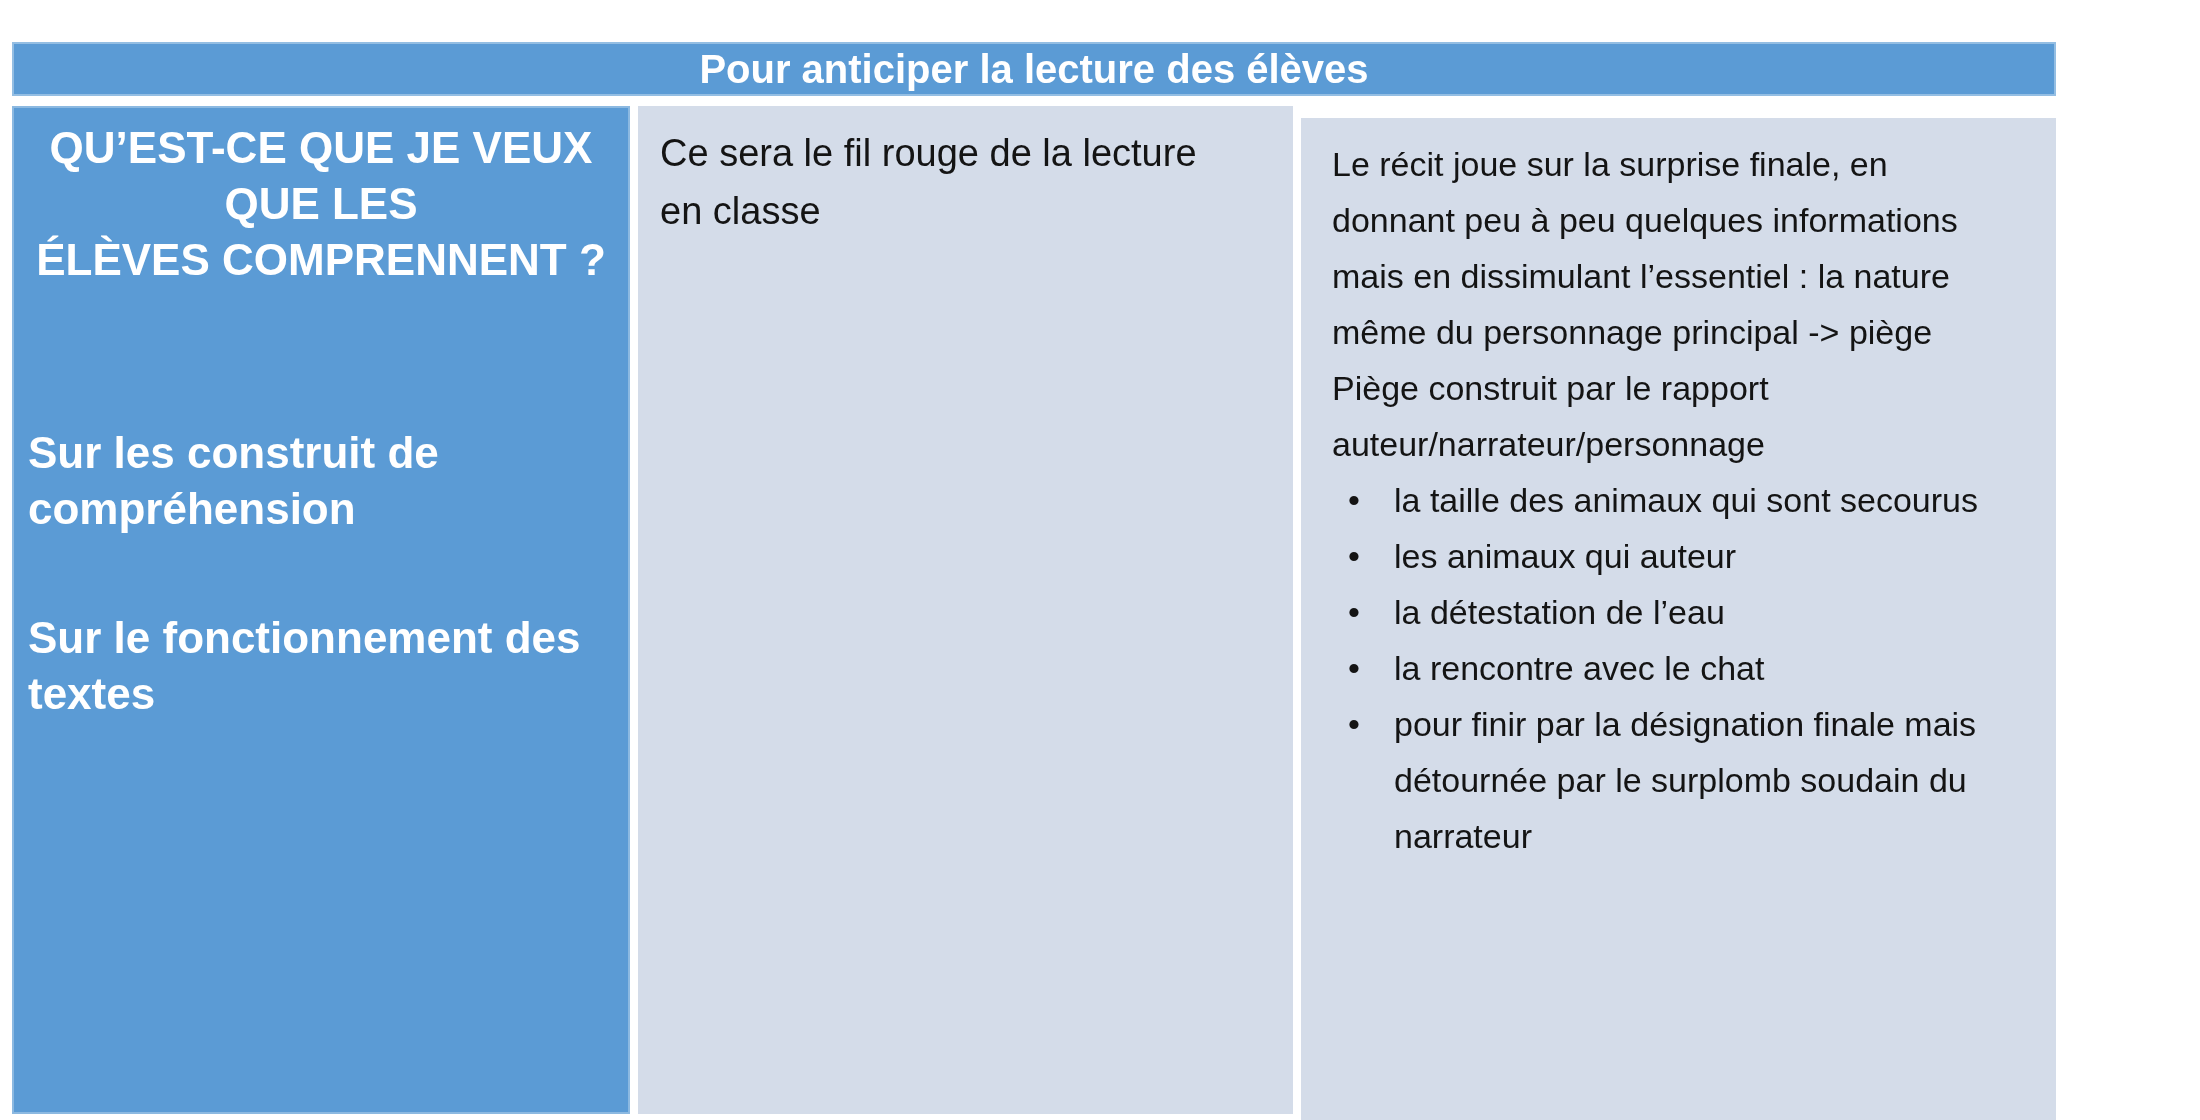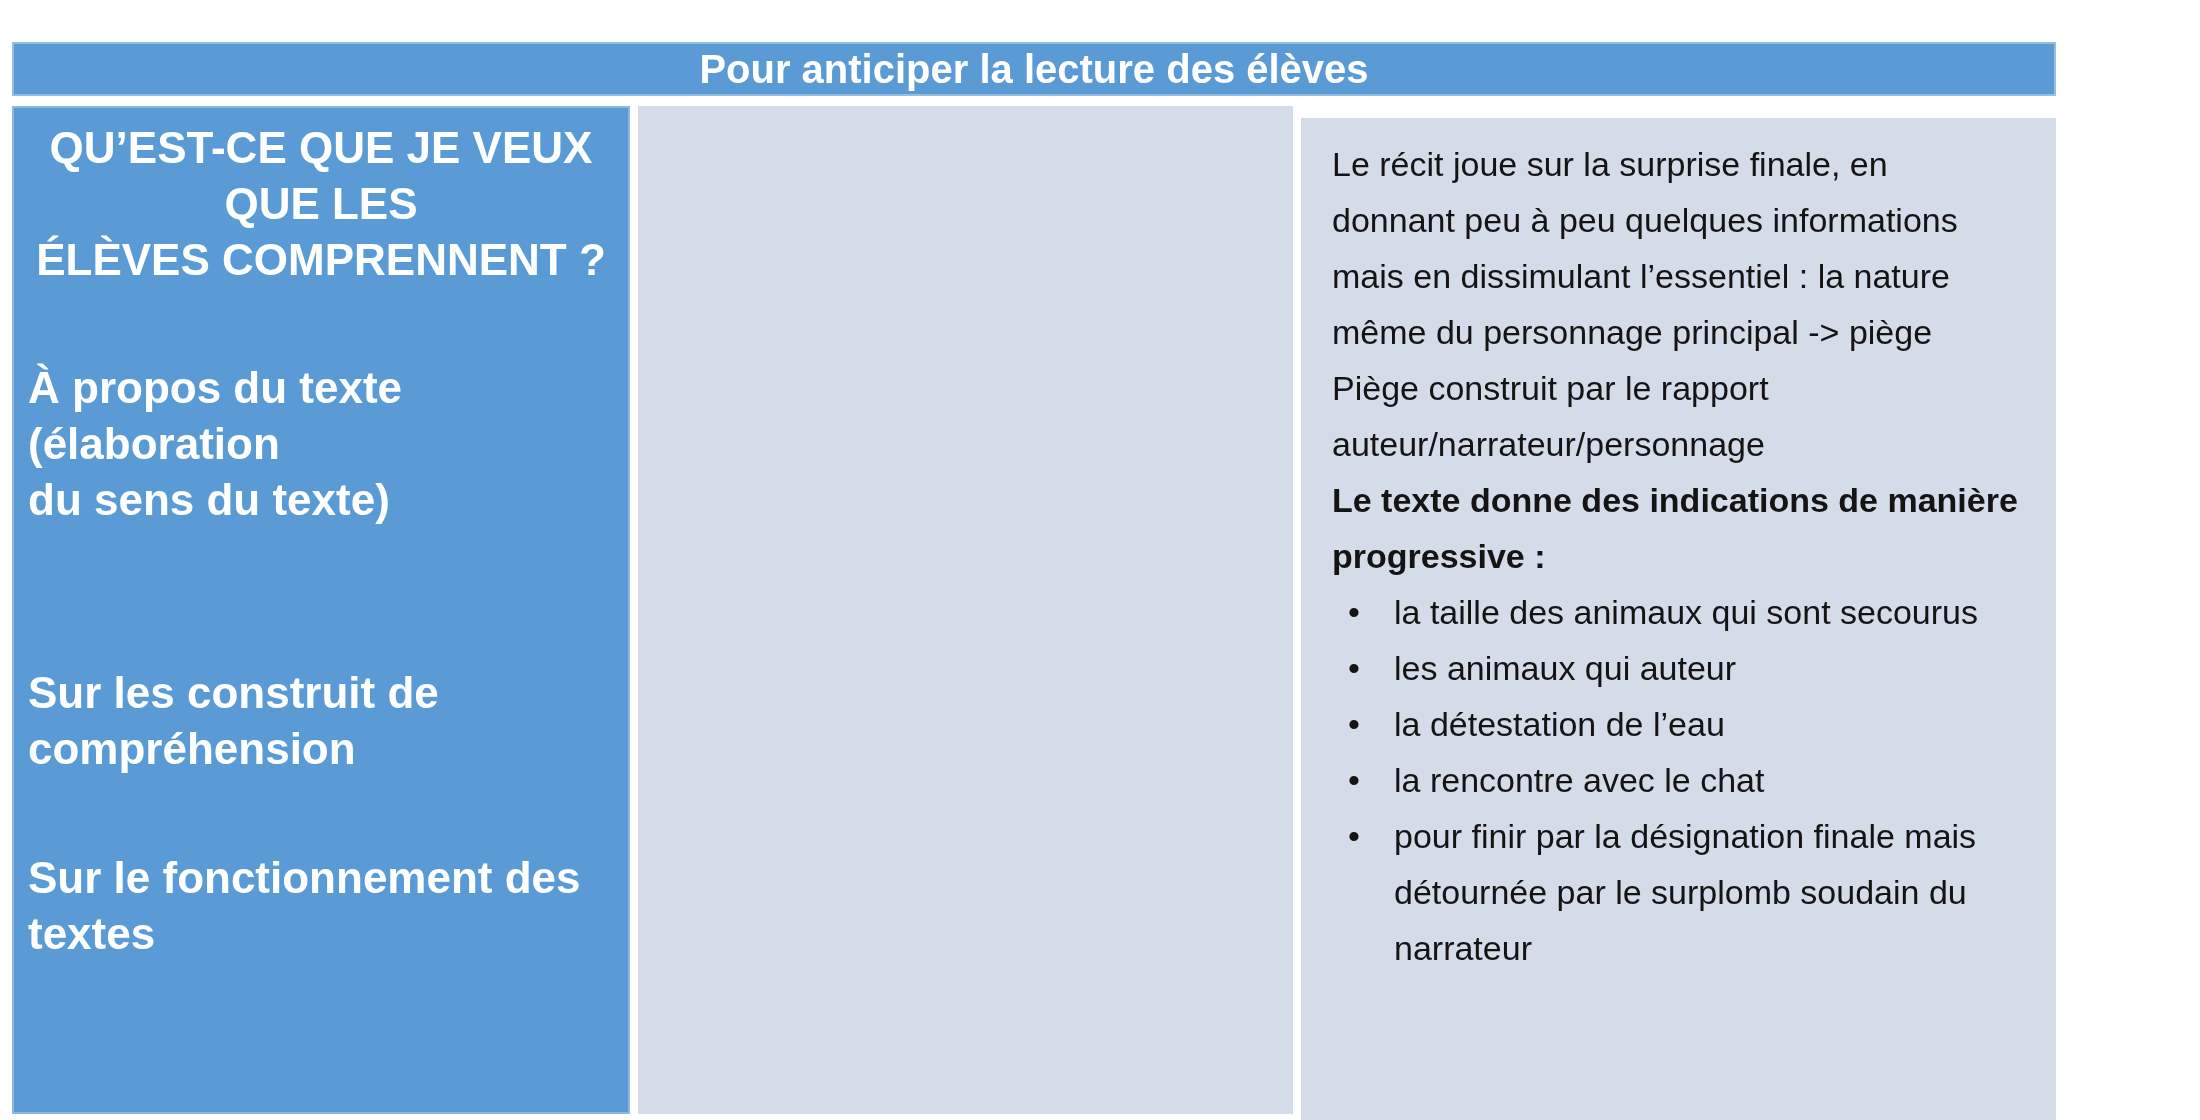--- a/index.html
+++ b/index.html
@@ -94,40 +94,38 @@
 
     <div class="header-row">
       <div class="table-title">Pour anticiper la lecture des élèves</div>
     </div>
 
     <div class="body-row">
 
       <div class="col col1">
         <div class="pre col1-heading">QU’EST-CE QUE JE VEUX QUE LES
 ÉLÈVES COMPRENNENT ?</div>
-        <div class="pre col1-item-1">À propos du texte (élaboration
-du sens du texte)</div>
         <div class="pre col1-item-2">Sur les construit de
 compréhension</div>
         <div class="pre col1-item-3">Sur le fonctionnement des
 textes</div>
       </div>
 
       <div class="col col2">
+        <p class="para pre col2-p2">Ce sera le fil rouge de la lecture
+en classe</p>
       </div>
 
       <div class="col col3">
         <p class="para pre">Le récit joue sur la surprise finale, en
 donnant peu à peu quelques informations
 mais en dissimulant l’essentiel : la nature
 même du personnage principal -&gt; piège</p>
         <p class="para pre col3-p2">Piège construit par le rapport
 auteur/narrateur/personnage</p>
-        <p class="para pre col3-p3">Le texte donne des indications de manière
-progressive :</p>
 
         <ul class="bullets">
           <li>
             <span class="bullet-dot">•</span>
             <span class="bullet-text pre">la taille des animaux qui sont secourus</span>
           </li>
           <li>
             <span class="bullet-dot">•</span>
             <span class="bullet-text pre">les animaux qui auteur</span>
           </li>

